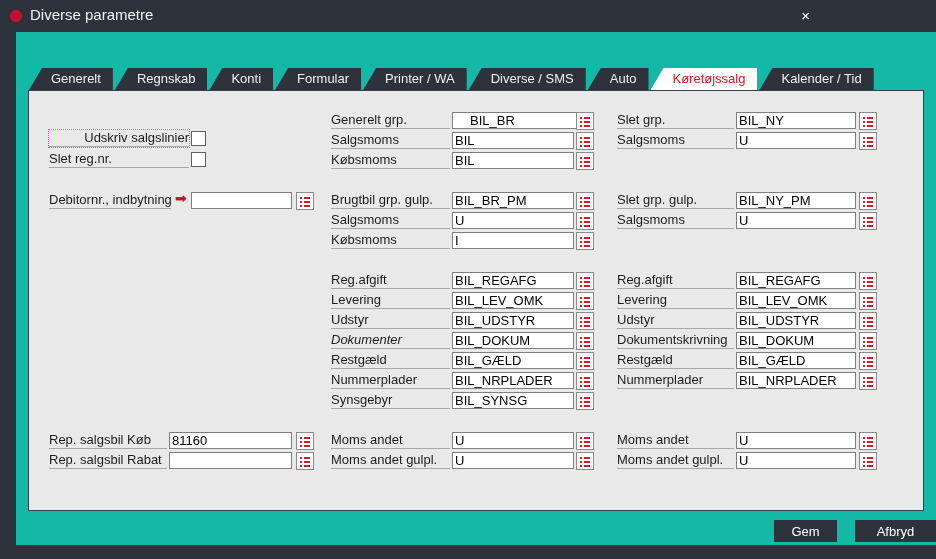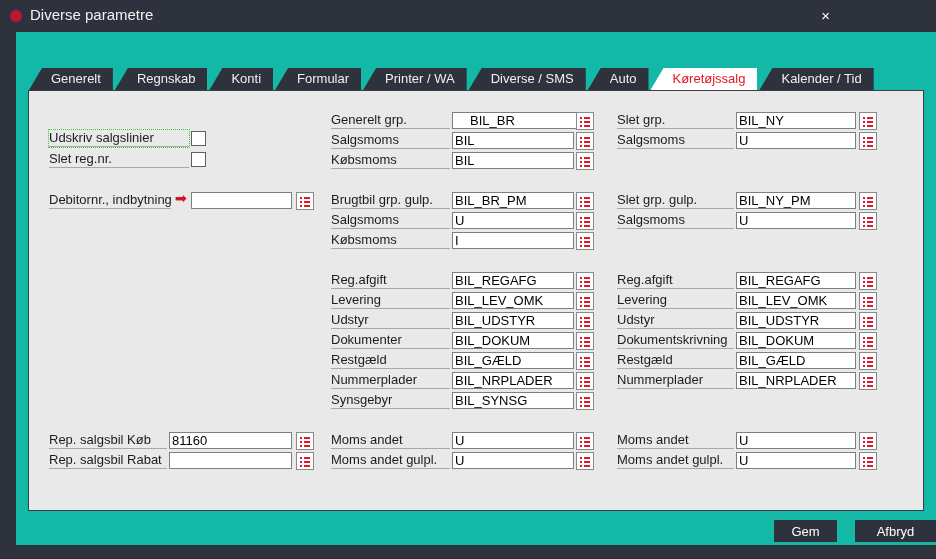--- a/index.html
+++ b/index.html
@@ -3,21 +3,21 @@
 <meta charset="utf-8">
 <style>
   html,body{margin:0;padding:0;}
   body{
     width:936px;height:559px;position:relative;overflow:hidden;
     background:#2e323c;
     font-family:"Liberation Sans","DejaVu Sans",sans-serif;
     -webkit-font-smoothing:antialiased;
   }
   
-  .titlebar{position:absolute;left:0;top:0;width:828px;height:32px;background:#2e323c;padding-left:20px;}
+  .titlebar{position:absolute;left:0;top:0;width:828px;height:32px;background:#2e323c;}
   .title-dot{position:absolute;left:10px;top:10px;width:12px;height:12px;border-radius:50%;background:#c51230;}
   .title-text{position:absolute;left:30px;top:6px;font-size:15px;color:#f2f2f2;}
   .close-btn{position:absolute;right:18px;top:7px;font-size:15px;color:#ffffff;cursor:pointer;line-height:18px;}
   
   .dialog{position:absolute;left:16px;top:32px;width:920px;height:513px;background:#14b8a6;}
   
   .tabstrip{position:absolute;left:13px;top:36px;height:22px;display:flex;}
   .tab{
     height:22px;line-height:22px;padding:0 12px 0 22px;margin-right:2px;
     background:#2e323c;color:#f0f0f0;font-size:13px;white-space:nowrap;cursor:pointer;
@@ -63,21 +63,21 @@
     <div class="tab">Printer / WA</div>
     <div class="tab">Diverse / SMS</div>
     <div class="tab">Auto</div>
     <div class="tab active">Køretøjssalg</div>
     <div class="tab">Kalender / Tid</div>
   </div>
 
   <div class="panel">
 
     <div class="row" style="left:20px;top:39px;">
-      <span class="lb focused" style="width:140px;">Udskriv salgslinier</span>
+      <span class="lb focused" style="width:140px;text-align:right;">Udskriv salgslinier</span>
       <span class="cb" style="left:142px;"></span>
     </div>
     <div class="row" style="left:20px;top:60px;">
       <span class="lb" style="width:140px;">Slet reg.nr.</span>
       <span class="cb" style="left:142px;"></span>
     </div>
 
     <div class="row" style="left:20px;top:101px;">
       <span class="lb" style="width:122px;">Debitornr., indbytning</span>
       <span class="arrow" style="left:126px;">➡</span>
@@ -137,21 +137,21 @@
       <span class="lb" style="width:119px;">Levering</span>
       <input class="fi" style="left: 121px; width: 116px;" value="BIL_LEV_OMK">
       <span class="lk" style="left:245px;"></span>
     </div>
     <div class="row" style="left:302px;top:221px;">
       <span class="lb" style="width:119px;">Udstyr</span>
       <input class="fi" style="left: 121px; width: 116px;" value="BIL_UDSTYR">
       <span class="lk" style="left:245px;"></span>
     </div>
     <div class="row" style="left:302px;top:241px;">
-      <span class="lb" style="width:119px;">Dokumenter</span>
+      <span class="lb" style="width:119px;font-style:italic;">Dokumenter</span>
       <input class="fi" style="left: 121px; width: 116px;" value="BIL_DOKUM">
       <span class="lk" style="left:245px;"></span>
     </div>
     <div class="row" style="left:302px;top:261px;">
       <span class="lb" style="width:119px;">Restgæld</span>
       <input class="fi" style="left: 121px; width: 116px;" value="BIL_GÆLD">
       <span class="lk" style="left:245px;"></span>
     </div>
     <div class="row" style="left:302px;top:281px;">
       <span class="lb" style="width:119px;">Nummerplader</span>

